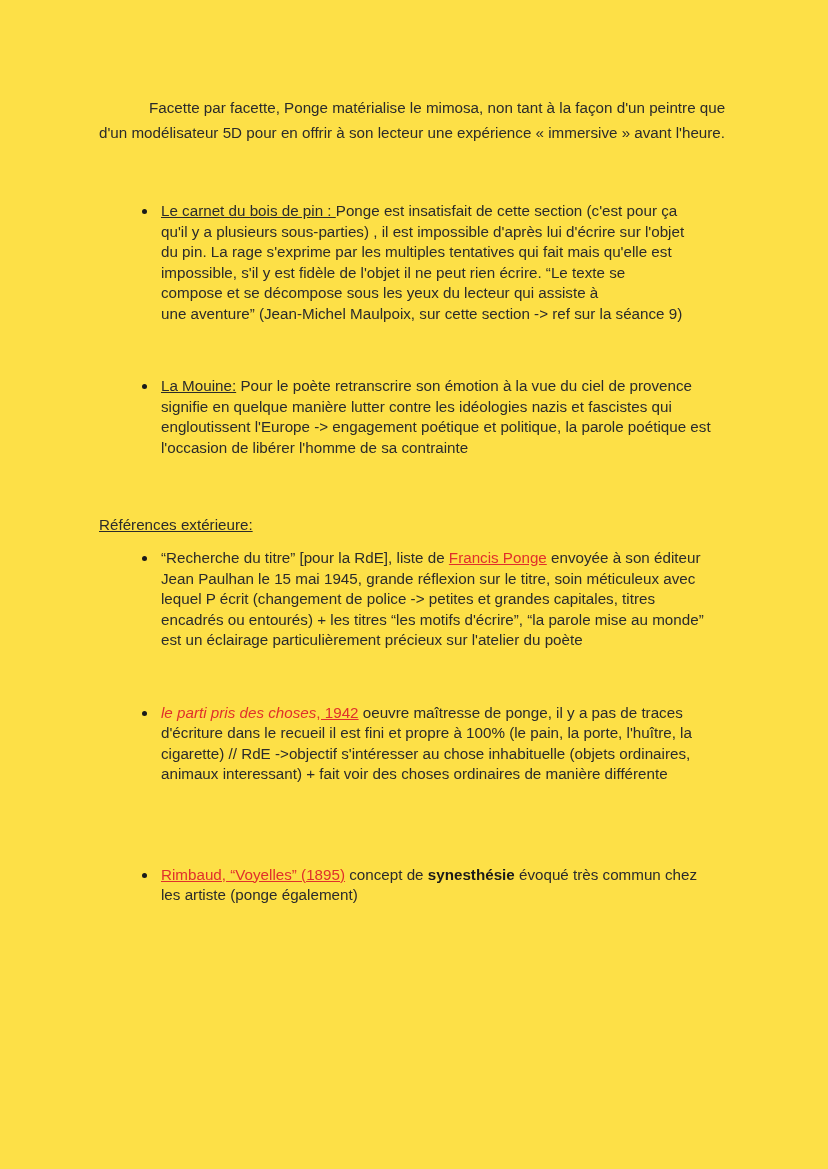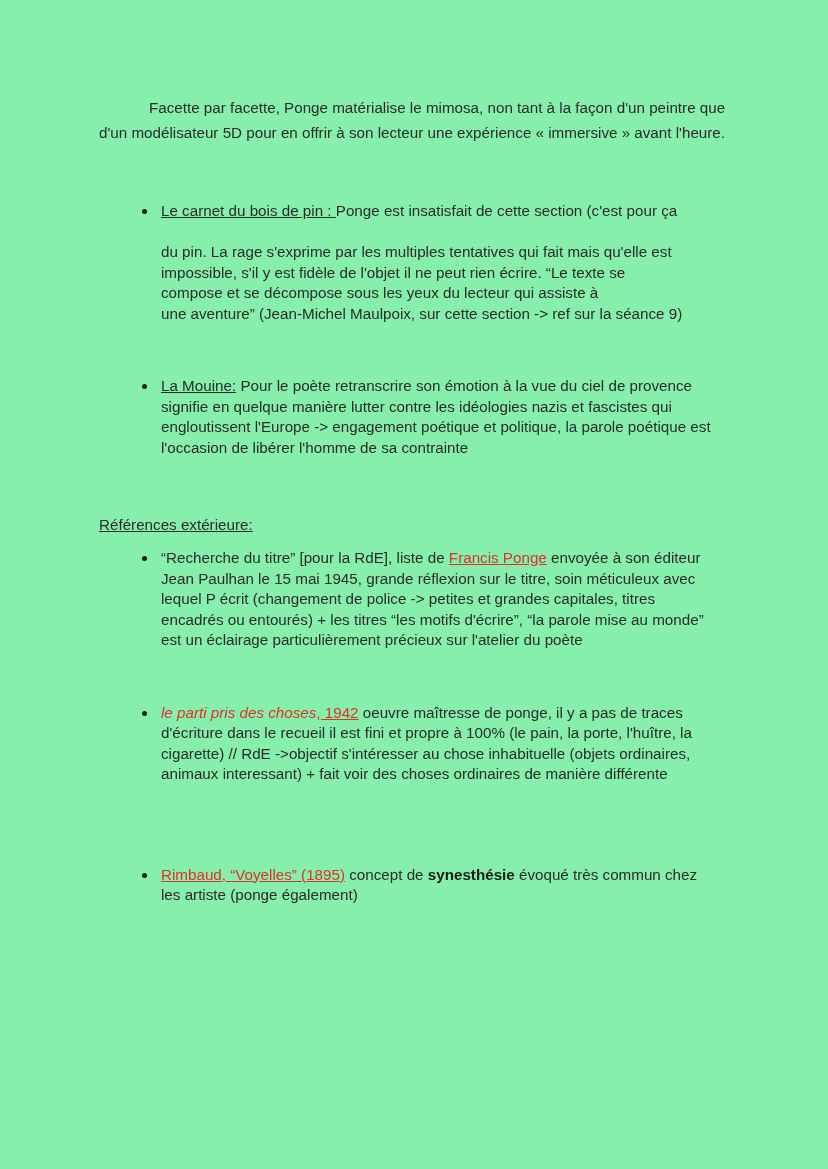--- a/index.html
+++ b/index.html
@@ -12,21 +12,21 @@
     height: 1169px;
     font-family: "Liberation Sans", sans-serif;
     color: #1a1a1a;
     overflow: hidden;
   }
 
   .page {
     position: relative;
     width: 828px;
     height: 1169px;
-    background: #86efac;
+    background: #fde047;
     box-sizing: border-box;
   }
 
   .content {
     position: absolute;
     left: 99px;
     top: 95px;
     width: 628px;
   }
 
@@ -94,21 +94,21 @@
 <div class="page">
   <div class="content">
 
     <p class="para indent-first">Facette par facette, Ponge matérialise le mimosa, non tant à la façon d'un peintre que d'un modélisateur 5D pour en offrir à son lecteur une expérience « immersive » avant l'heure.</p>
 
     <div class="gap-lg"></div>
 
     <ul class="blist">
       <li>
         <span class="u">Le carnet du bois de pin : </span><span>Ponge est insatisfait de cette section (c'est pour ça</span><br>
-        <br>
+        <span>qu'il y a plusieurs sous-parties) , il est impossible d'après lui d'écrire sur l'objet</span><br>
         <span>du pin. La rage s'exprime par les multiples tentatives qui fait mais qu'elle est</span><br>
         <span>impossible, s'il y est fidèle de l'objet il ne peut rien écrire. “Le texte se</span><br>
         <span>compose et se décompose sous les yeux du lecteur qui assiste à</span><br>
         <span>une aventure” (Jean-Michel Maulpoix, sur cette section -&gt; ref sur la séance 9)</span>
       </li>
     </ul>
 
 
     <div class="gap-md"></div>
 

